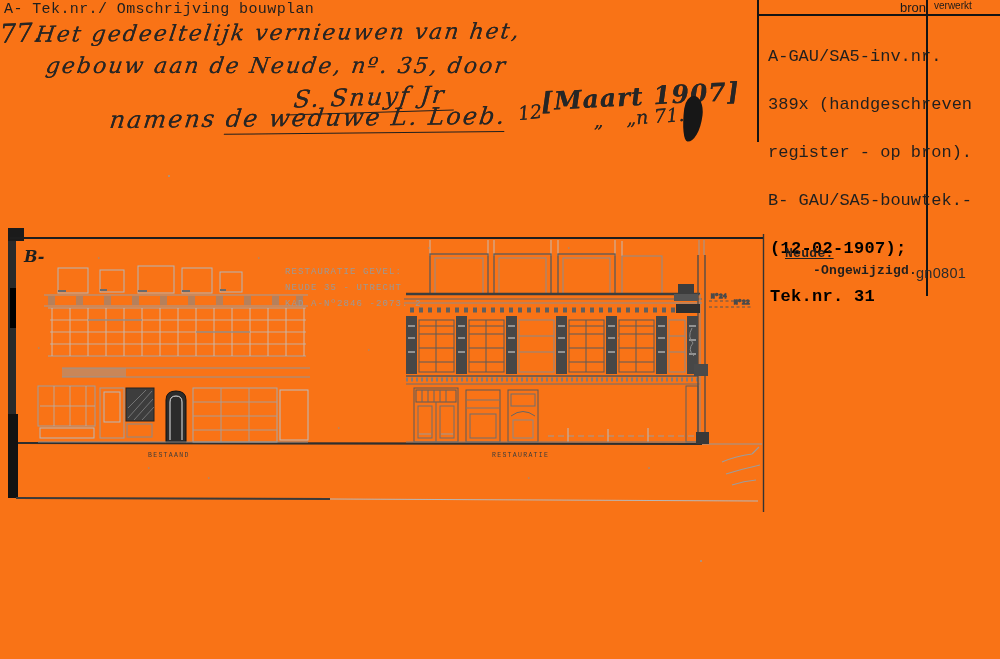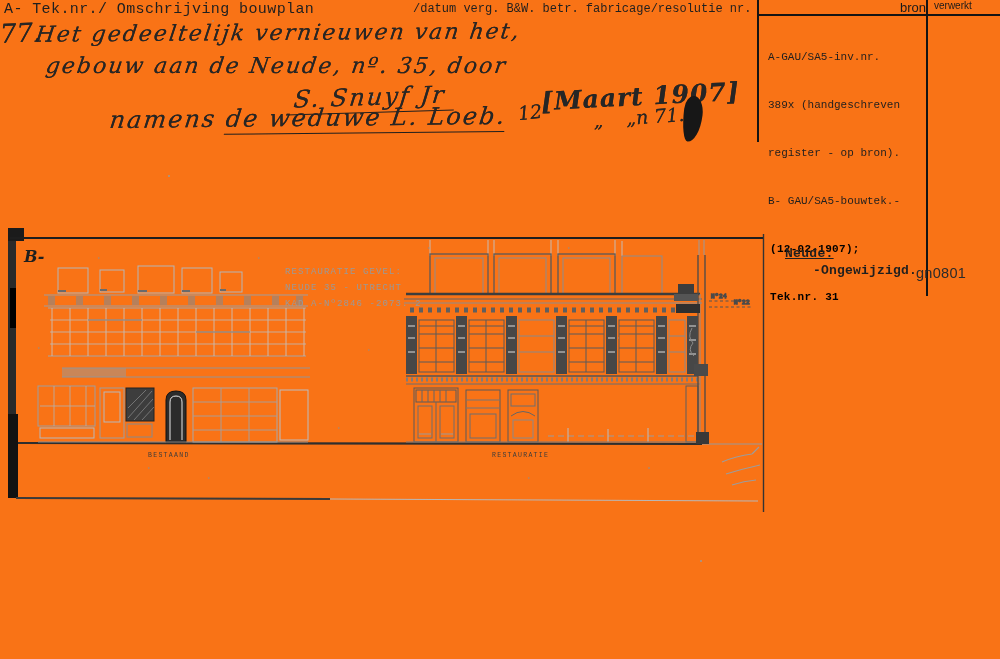--- a/index.html
+++ b/index.html
@@ -13,21 +13,21 @@
   
   .vline{background:#141414;width:1.5px;}
   .v1{left:757px;top:0;height:142px;}
   .v2{left:926px;top:0;height:296px;}
   .hline{background:#141414;height:1.6px;}
   .h1{left:757px;top:14px;width:243px;}
   
   .sans{font-family:"Liberation Sans",sans-serif;color:#1a1a1a;}
   .bron-h{left:757px;top:0;width:169px;text-align:right;font-size:13px;}
   .verw-h{left:934px;top:0;font-size:10px;}
-  .bron-cell{left:768px;top:17px;font-size:11px;line-height:16px;}
+  .bron-cell{left:768px;top:17px;font-size:17px;line-height:16px;}
   .bron-cell .stamped{font-weight:bold;color:#000;padding-left:2px;letter-spacing:.3px;}
   .adres-label{left:785px;top:246px;font-size:13px;font-weight:bold;text-decoration:underline;letter-spacing:.3px;}
   .adres-value{left:813px;top:263px;font-size:13px;font-weight:bold;letter-spacing:.2px;}
   .code{left:916px;top:265px;font-size:14.5px;color:#2b2b2b;letter-spacing:.3px;}
   
   .hw{font-family:"DejaVu Serif",serif;font-style:italic;color:#262626;
       text-shadow:0 0 .6px rgba(20,20,20,.75);white-space:pre;}
   .hw-num{left:0px;top:18px;font-size:26px;transform:rotate(-3deg);}
   .hw-l1{left:36px;top:20px;font-size:22px;letter-spacing:2px;transform:skewX(-8deg) rotate(-.4deg);}
   .hw-l2{left:46px;top:53px;font-size:22px;letter-spacing:2px;transform:skewX(-8deg);}
@@ -48,21 +48,20 @@
   .seclbl{font-family:"Liberation Mono",monospace;font-size:6px;letter-spacing:.4px;fill:#3f3f3f;}
   .hw-b{font-family:"DejaVu Serif",serif;font-style:italic;font-weight:bold;font-size:16px;fill:#1f1f1f;}
   .speck{position:absolute;width:2px;height:2px;background:#9a9a9a;border-radius:50%;}
 </style>
 </head>
 <body>
 
 <div class="page">
 
   <div class="abs typed hdr-left">A- Tek.nr./ Omschrijving bouwplan</div>
-  <div class="abs typed hdr-center">/datum verg. B&amp;W. betr. fabricage/resolutie nr.</div>
 
   <div class="abs vline v1"></div>
   <div class="abs vline v2"></div>
   <div class="abs hline h1"></div>
 
   <div class="abs sans bron-h">bron</div>
   <div class="abs sans verw-h">verwerkt</div>
 
   <div class="abs typed bron-cell">
     <div>A-GAU/SA5-inv.nr.</div>

